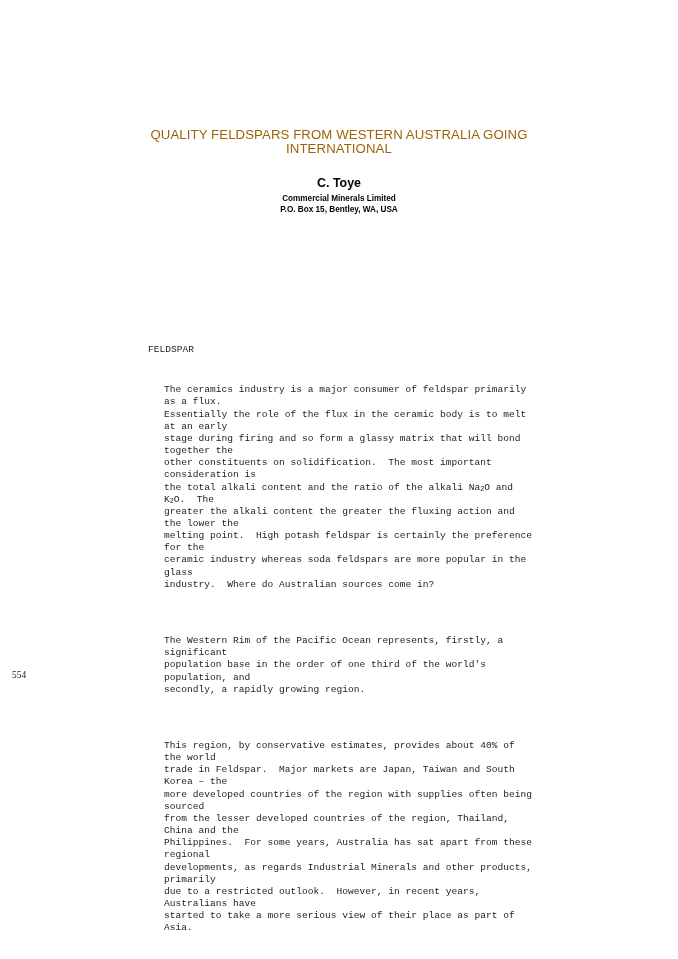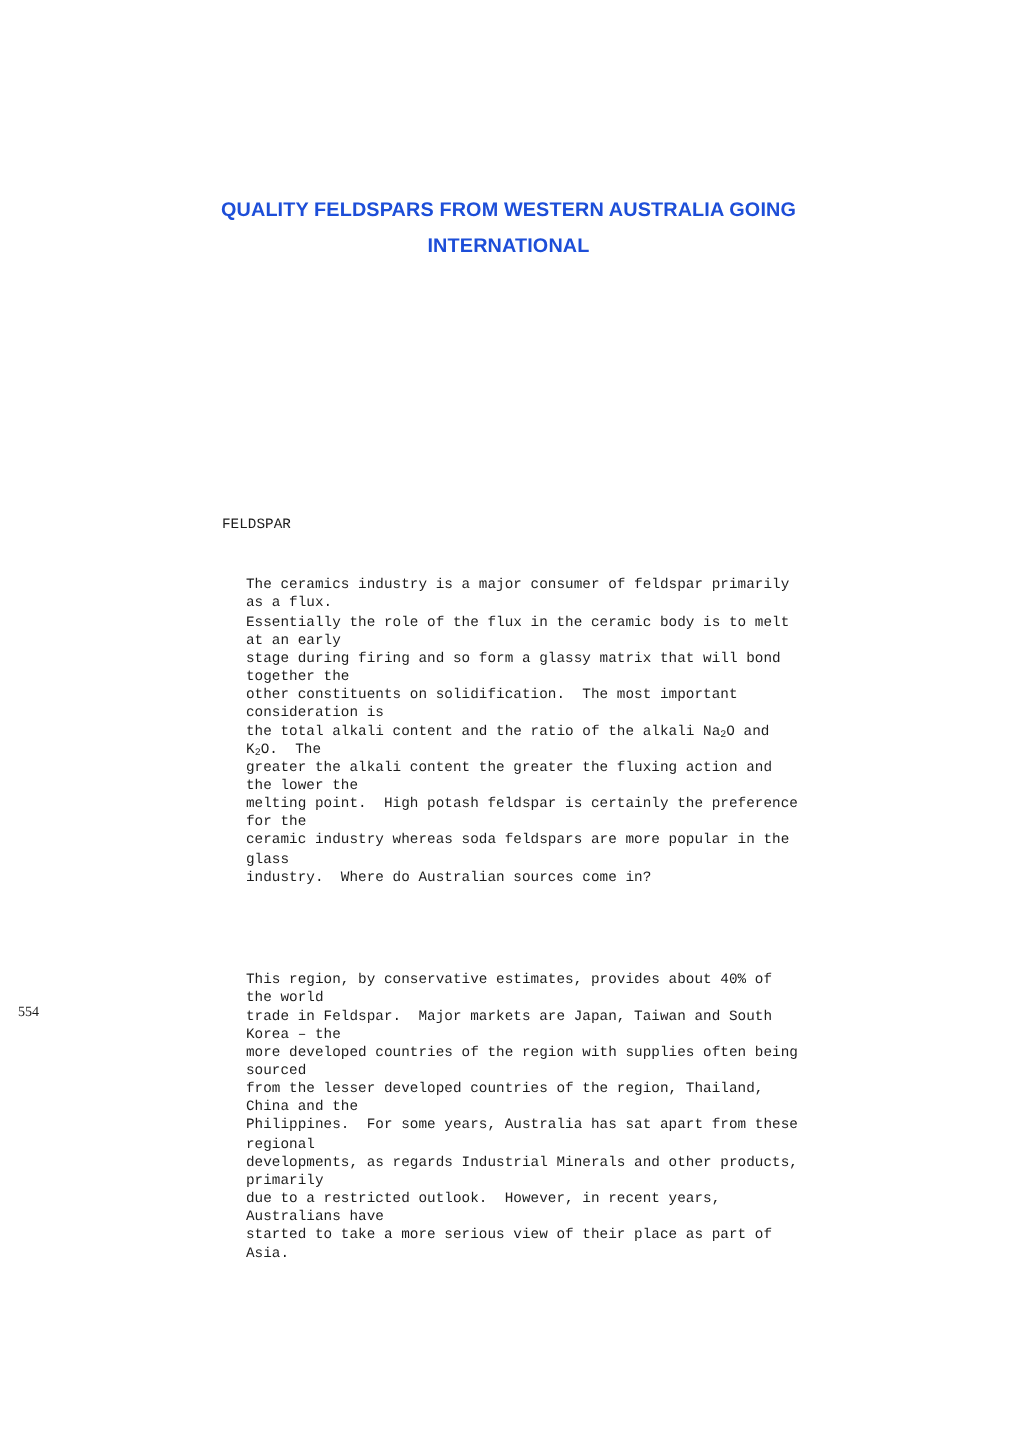--- a/index.html
+++ b/index.html
@@ -59,25 +59,25 @@
   .title-block {
     position: absolute;
     top: 128px;
     left: 113px;
     width: 452px;
     text-align: center;
   }
 
   .paper-title {
     font-family: "Liberation Sans", "DejaVu Sans", sans-serif;
-    font-weight: bold;
+    font-weight: normal;
     font-size: 13.2px;
-    line-height: 24px;
+    line-height: 14px;
     letter-spacing: 0.1px;
-    color: #1d4ed8;
+    color: #a16207;
     margin: 0;
   }
 
   .author-block {
     position: absolute;
     top: 176px;
     left: 113px;
     width: 452px;
     text-align: center;
   }
@@ -153,38 +153,46 @@
 </head>
 <body>
 
 <div class="page">
 
 
   <div class="title-block">
     <h1 class="paper-title">QUALITY FELDSPARS FROM WESTERN AUSTRALIA GOING INTERNATIONAL</h1>
   </div>
 
+  <div class="author-block">
+    <p class="author-name">C. Toye</p>
+    <p class="affiliation">Commercial Minerals Limited</p>
+    <p class="affiliation">P.O. Box 15, Bentley, WA, USA</p>
+  </div>
 
   <div class="body-area">
 
     <p class="mono section-heading">FELDSPAR</p>
     <div class="spacer-line"></div>
 
     <p class="mono para"><span>The ceramics industry is a major consumer of feldspar primarily as a flux.
 Essentially the role of the flux in the ceramic body is to melt at an early
 stage during firing and so form a glassy matrix that will bond together the
 other constituents on solidification.  The most important consideration is
 the total alkali content and the ratio of the alkali Na</span><sub>2</sub><span>O and K</span><sub>2</sub><span>O.  The
 greater the alkali content the greater the fluxing action and the lower the
 melting point.  High potash feldspar is certainly the preference for the
 ceramic industry whereas soda feldspars are more popular in the glass
 industry.  Where do Australian sources come in?</span></p>
 
     <div class="spacer-line"></div>
 
+    <p class="mono para">The Western Rim of the Pacific Ocean represents, firstly, a significant
+population base in the order of one third of the world's population, and
+secondly, a rapidly growing region.</p>
 
     <div class="spacer-line"></div>
 
     <p class="mono para">This region, by conservative estimates, provides about 40% of the world
 trade in Feldspar.  Major markets are Japan, Taiwan and South Korea – the
 more developed countries of the region with supplies often being sourced
 from the lesser developed countries of the region, Thailand, China and the
 Philippines.  For some years, Australia has sat apart from these regional
 developments, as regards Industrial Minerals and other products, primarily
 due to a restricted outlook.  However, in recent years, Australians have

